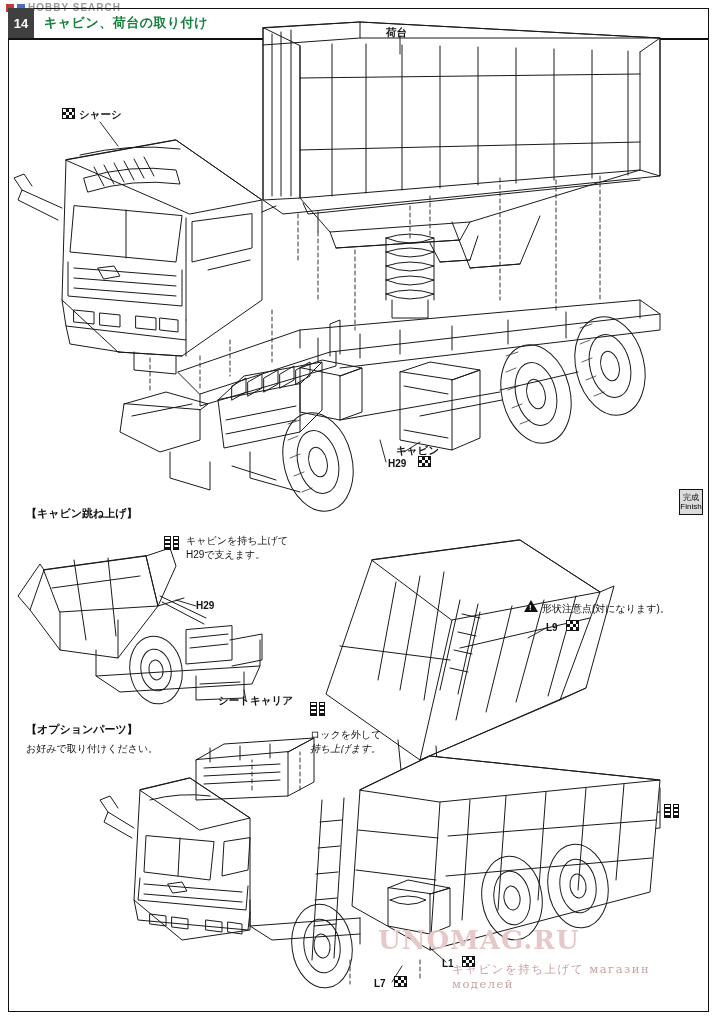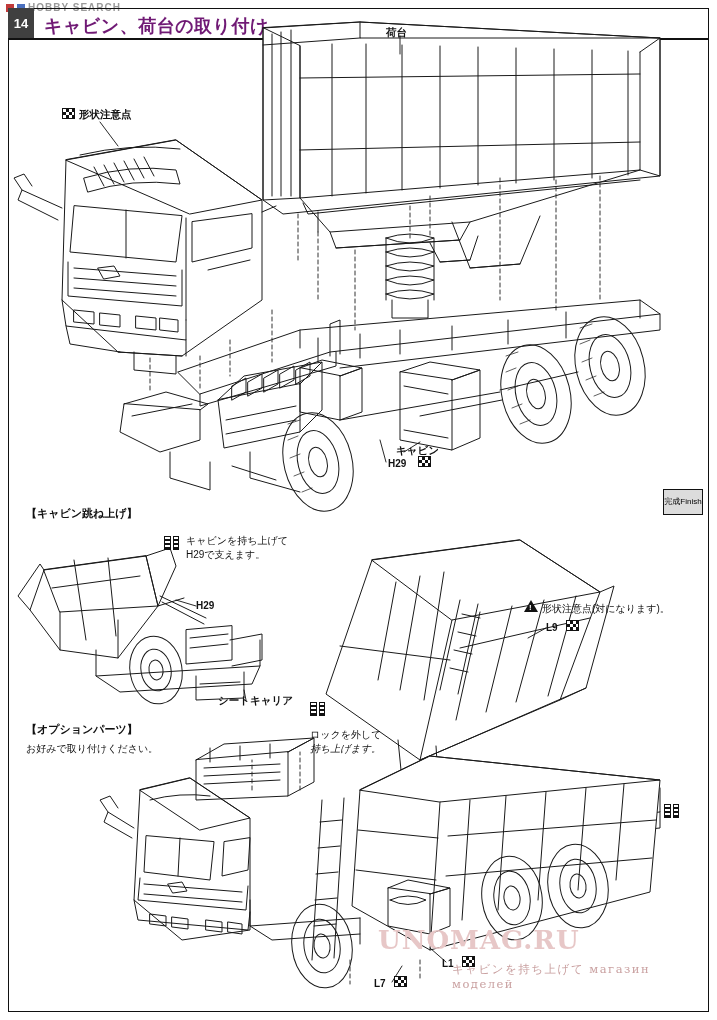--- a/index.html
+++ b/index.html
@@ -40,23 +40,23 @@
     align-items: center;
     justify-content: center;
     font-size: 13px;
     font-weight: bold;
     box-sizing: border-box;
   }
   .step-title {
     position: absolute;
     left: 44px;
     top: 14px;
-    font-size: 18px;
+    font-size: 13px;
     font-weight: bold;
-    color: #701a75;
+    color: #15803d;
     letter-spacing: 0.5px;
   }
   .header-rule {
     position: absolute;
     left: 8px;
     top: 38px;
     width: 701px;
     height: 1.5px;
     background: #111;
   }
@@ -93,26 +93,26 @@
     white-space: nowrap;
   }
   .lbl.bold { font-weight: bold; }
   .lbl.small { font-size: 10px; }
 
   
   .finish-badge {
     position: absolute;
     right: 14px;
     top: 489px;
-    width: 40px;
+    width: 24px;
     height: 26px;
     border: 1.2px solid #111;
     background: #dcdcdc;
     display: flex;
-    flex-direction: row;
+    flex-direction: column;
     align-items: center;
     justify-content: center;
     font-size: 8px;
     line-height: 1.15;
     box-sizing: border-box;
   }
 
   
   .part-tag {
     position: absolute;
@@ -601,21 +601,21 @@
         <path d="M546 628 L528 638"></path>
         <path d="M446 962 L430 948"></path>
         <path d="M392 982 L402 966"></path>
       </g>
     </g>
   </svg>
 
   <div class="lbl bold" style="left:386px; top:26px;">荷台</div>
 
   <div class="checker" style="left:62px; top:108px;"></div>
-  <div class="lbl bold" style="left:79px; top:108px;">形状注意点</div>
+  <div class="lbl bold" style="left:79px; top:108px;">シャーシ</div>
 
   <div class="lbl bold" style="left:396px; top:444px;">キャビン</div>
 
   <div class="part-tag" style="left:388px; top:458px;">H29</div>
   <div class="checker" style="left:418px; top:456px;"></div>
 
   <div class="finish-badge">
     <span>完成</span>
     <span>Finish</span>
   </div>

